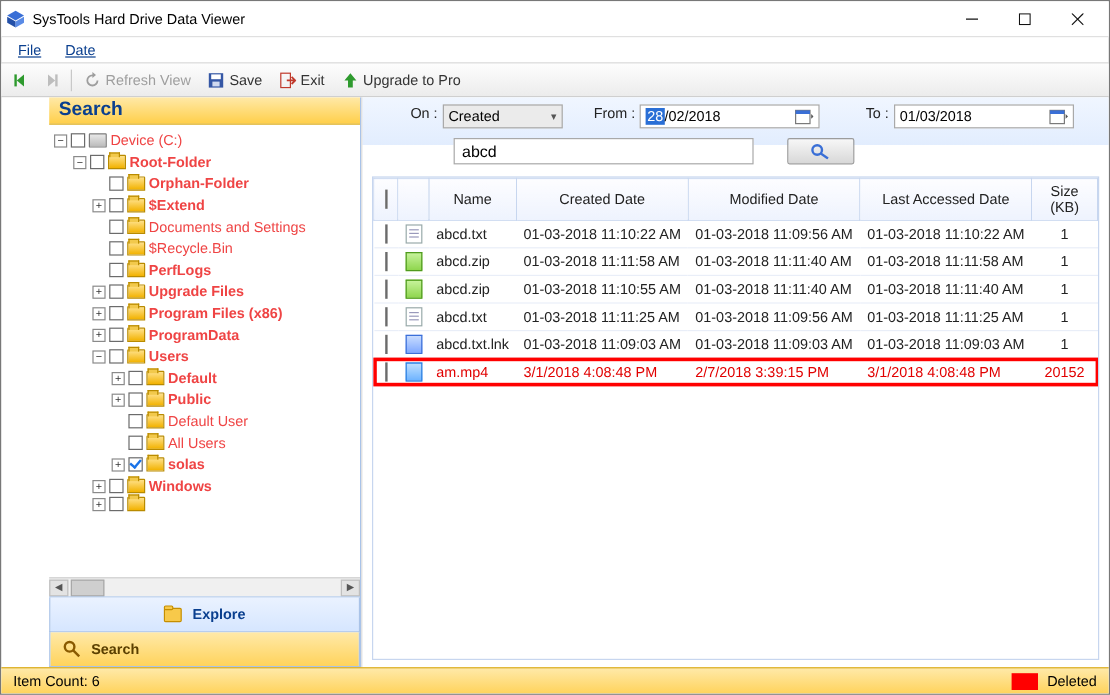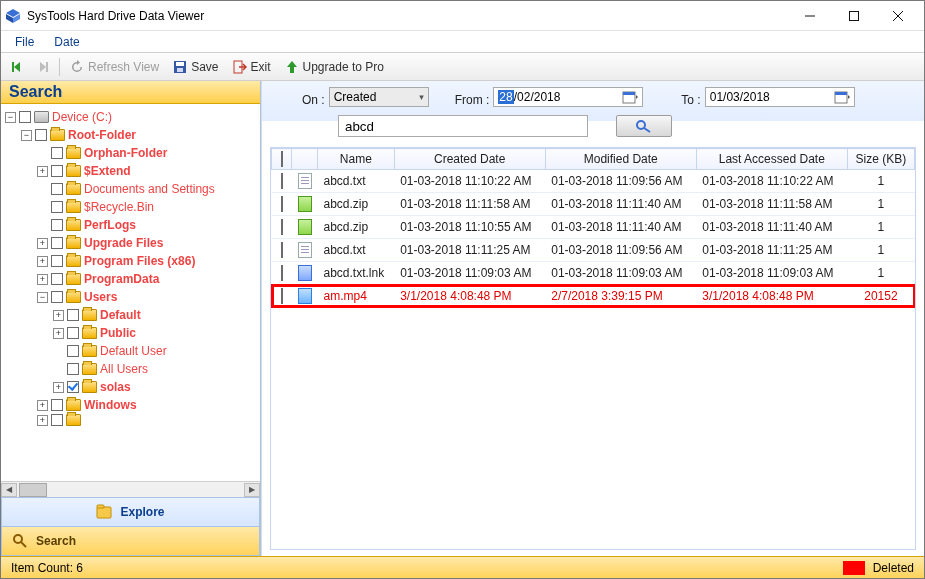--- a/index.html
+++ b/index.html
@@ -36,20 +36,21 @@
   .menubar {
     height: 22px;
     display: flex;
     align-items: center;
     padding: 0 4px;
     border-bottom: 1px solid #d0d0d0;
   }
   .menubar .menuitem {
     padding: 2px 10px;
     color: #0a3f8f;
+    text-decoration: underline;
   }
   
   .toolbar {
     height: 28px;
     display: flex;
     align-items: center;
     padding: 0 6px;
     gap: 6px;
     background: linear-gradient(#fdfdfd, #ececec);
     border-bottom: 1px solid #cfcfcf;
@@ -59,20 +60,21 @@
     color: #333;
     padding: 2px 4px;
   }
   .toolbar .tbtn.disabled { color: #9e9e9e; }
   .toolbar .sep { width:1px; height:18px; background:#c8c8c8; }
   
   .main {
     flex: 1;
     display: flex;
     overflow: hidden;
+    padding-left: 40px;
   }
   .leftpanel {
     width: 260px;
     display: flex;
     flex-direction: column;
     border-right: 1px solid #a9c3e8;
   }
   .search-header {
     background: linear-gradient(#ffe9a8, #ffcf4a);
     color: #0a3f8f;
@@ -149,21 +151,21 @@
   
   .rightpanel {
     flex:1;
     display:flex; flex-direction:column;
     background: linear-gradient(#f0f6ff,#e2edfe 40px, #fff 40px);
     border-left:1px solid #dcdcdc;
     position:relative;
     padding-top:4px;
   }
   .filter-row {
-    display:flex; align-items:flex-end; gap:4px;
+    display:flex; align-items:flex-start; gap:4px;
     padding: 2px 12px;
   }
   .filter-row .lbl { color:#222; width:auto; }
   .combo {
     height:20px; border:1px solid #a9a9a9; background:#ebebeb;
     display:flex; align-items:center; padding:0 4px; font-size:12px;
     min-width:100px; justify-content:space-between;
   }
   .combo .arrow { font-size:9px; color:#555; }
   .dateinput {

